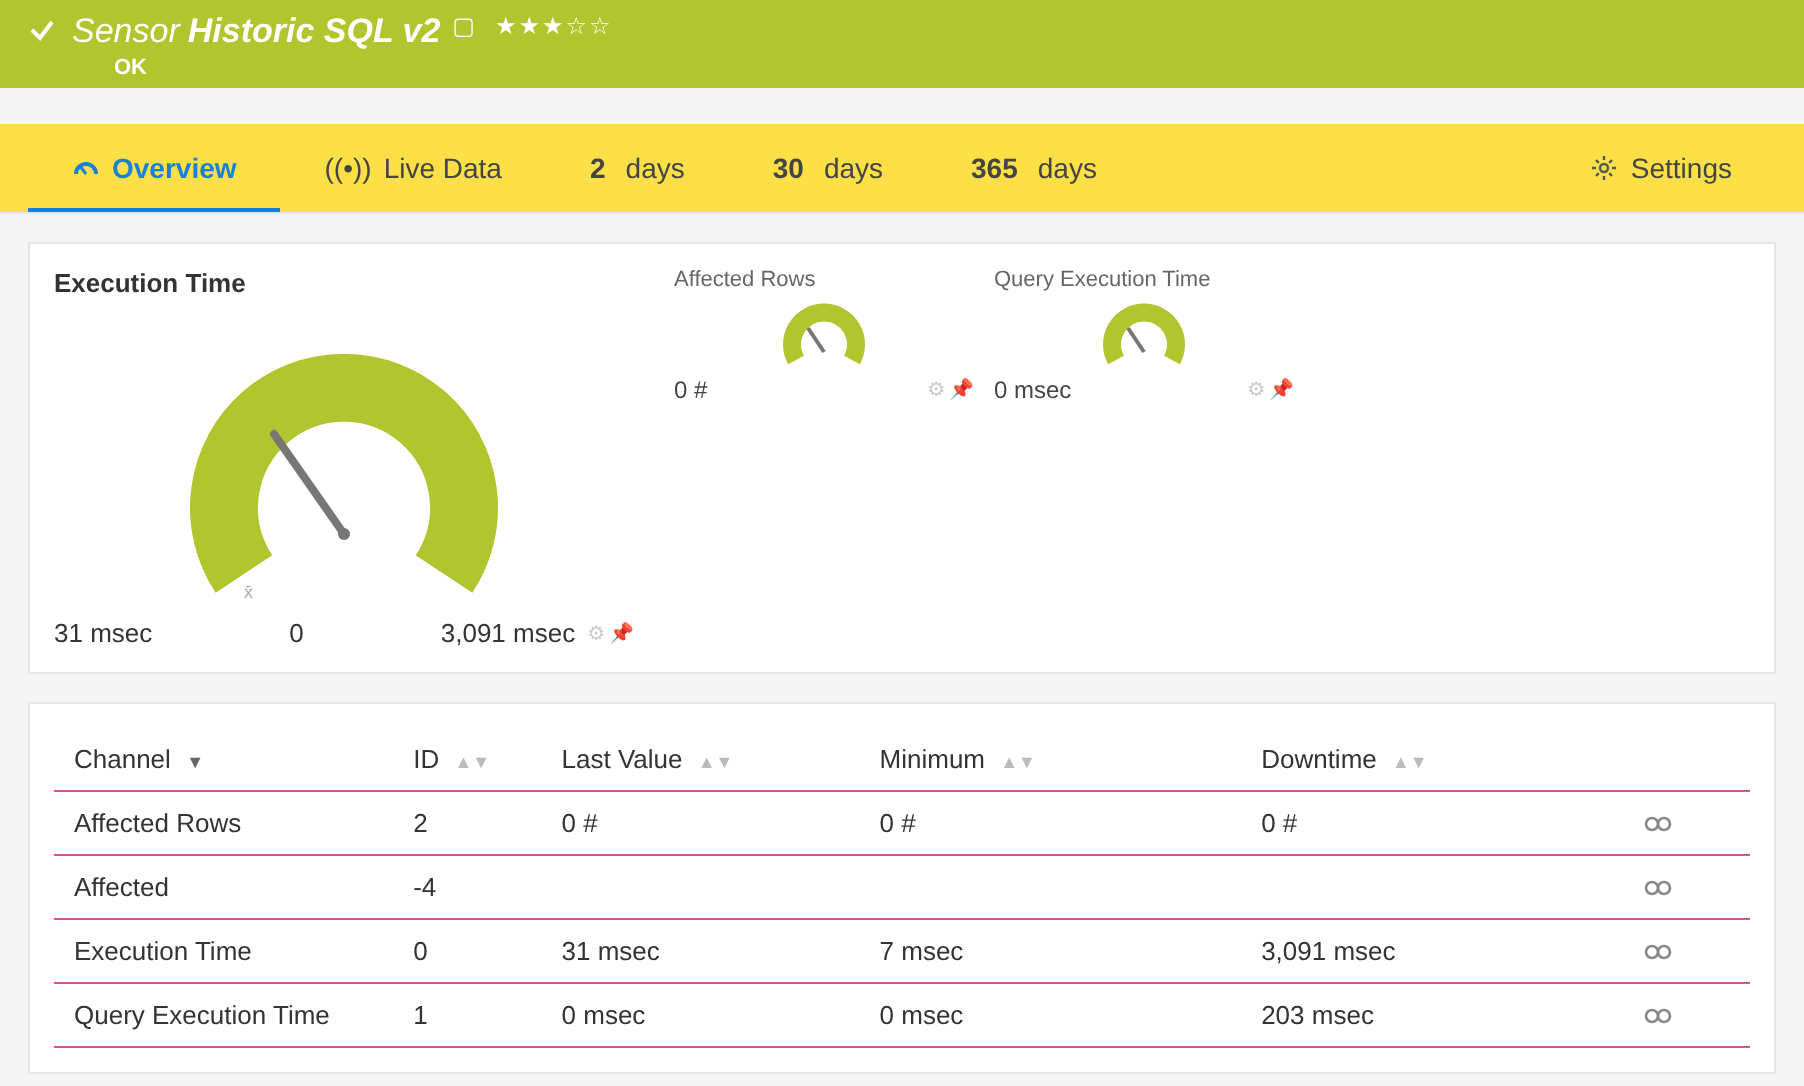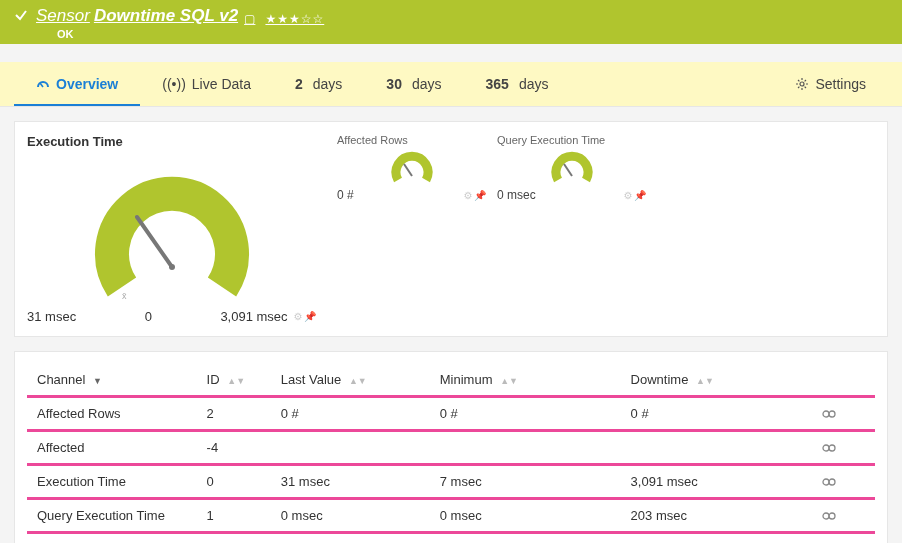--- a/index.html
+++ b/index.html
@@ -1,39 +1,39 @@
 <!DOCTYPE html>
 <html><head>
 <meta charset="utf-8">
 <style>
   * { box-sizing: border-box; margin: 0; padding: 0; }
   body { font-family: "Segoe UI", Arial, sans-serif; font-size: 13px; color: #333; background: #f4f4f4; width: 902px; }
   .header { background: #b0c52e; color: #fff; padding: 6px 14px 4px 14px; display: flex; align-items: flex-start; }
   .header .check { margin-right: 8px; margin-top: 2px; }
-  .header .title { font-size: 17px; font-style: italic; display: flex; align-items: flex-end; text-decoration: underline; }
+  .header .title { font-size: 17px; font-style: italic; display: flex; align-items: flex-start; }
   .header .title .strong { font-weight: 600; font-style: italic; margin-left: 4px; }
   .header .flag { margin-left: 6px; font-style: normal; font-size: 12px; opacity: .95; }
   .header .stars { margin-left: 10px; font-style: normal; font-size: 12px; letter-spacing: 1px; }
   .header .sub { font-size: 11px; font-weight: 600; margin-left: 21px; margin-top: 2px; }
-  .tabs { background: #fef9c3; display: flex; align-items: center; padding: 0 14px; border-bottom: 1px solid #e6e6e6; margin-top: 18px; gap: 0; }
+  .tabs { background: #fde047; display: flex; align-items: center; padding: 0 14px; border-bottom: 1px solid #e6e6e6; margin-top: 18px; gap: 0; }
   .tab { padding: 14px 22px 12px 22px; font-size: 14px; color: #444; display: flex; align-items: center; gap: 6px; cursor: pointer; border-bottom: 2px solid transparent; }
   .tab.active { color: #1a7fd6; border-bottom: 2px solid #1a7fd6; font-weight: 600; }
   .tab .num { font-weight: 700; margin-right: 4px; }
   .tab-icon { display: inline-flex; }
   .panel { background: #fff; margin: 14px; border: 1px solid #e6e6e6; padding: 12px; }
   .gauges { display: flex; align-items: flex-start; }
   .gauge-main { width: 290px; }
   .gauge-main .label { font-size: 13px; font-weight: 600; color: #333; margin-bottom: 8px; }
   .gauge-small { width: 150px; }
   .gauge-small .label { font-size: 11px; color: #666; margin-bottom: 4px; }
   .gauge-small .val { font-size: 12px; color: #444; margin-top: 2px; display: flex; align-items: center; justify-content: space-between;}
   .gauge-bottom { display: flex; justify-content: space-between; align-items: flex-end; margin-top: 2px; }
   .gauge-bottom .v { font-size: 13px; color: #333; }
   .table { width: 100%; border-collapse: collapse; }
-  .table th, .table td { text-align: left; padding: 8px 10px; border-bottom: 3px solid #ec4899; font-size: 13px; }
+  .table th, .table td { text-align: left; padding: 8px 10px; border-bottom: 1px solid #ec4899; font-size: 13px; }
   .table th { color: #333; font-weight: 400; }
   .table th .sort { color: #bbb; font-size: 9px; margin-left: 4px; }
   .table th.sorted { font-weight: 400; }
   .table th.sorted .sort { color: #666; }
   .right { text-align: left; }
   .gear-cell { text-align: center; color: #888; }
   svg { display:block; }
   .mini-icons { color:#ccc; font-size:10px; display:inline-flex; gap:2px; align-items:center;}
 </style>
 </head>
@@ -41,21 +41,21 @@
 
 <div class="header">
   <span class="check">
     <svg width="14" height="14" viewBox="0 0 14 14">
         <path d="M2 7 L6 11 L12 3" stroke="#fff" stroke-width="2" fill="none"></path>
       </svg>
   </span>
   <div>
     <div class="title">
       <span>Sensor</span>
-      <span class="strong">Downtime SQL v2</span>
+      <span class="strong">Historic SQL v2</span>
       <span class="flag">▢</span>
       <span class="stars">★★★☆☆</span>
     </div>
     <div class="sub">OK</div>
   </div>
 </div>
 
 <div class="tabs">
   <div class="tab active">
     <span class="tab-icon">

